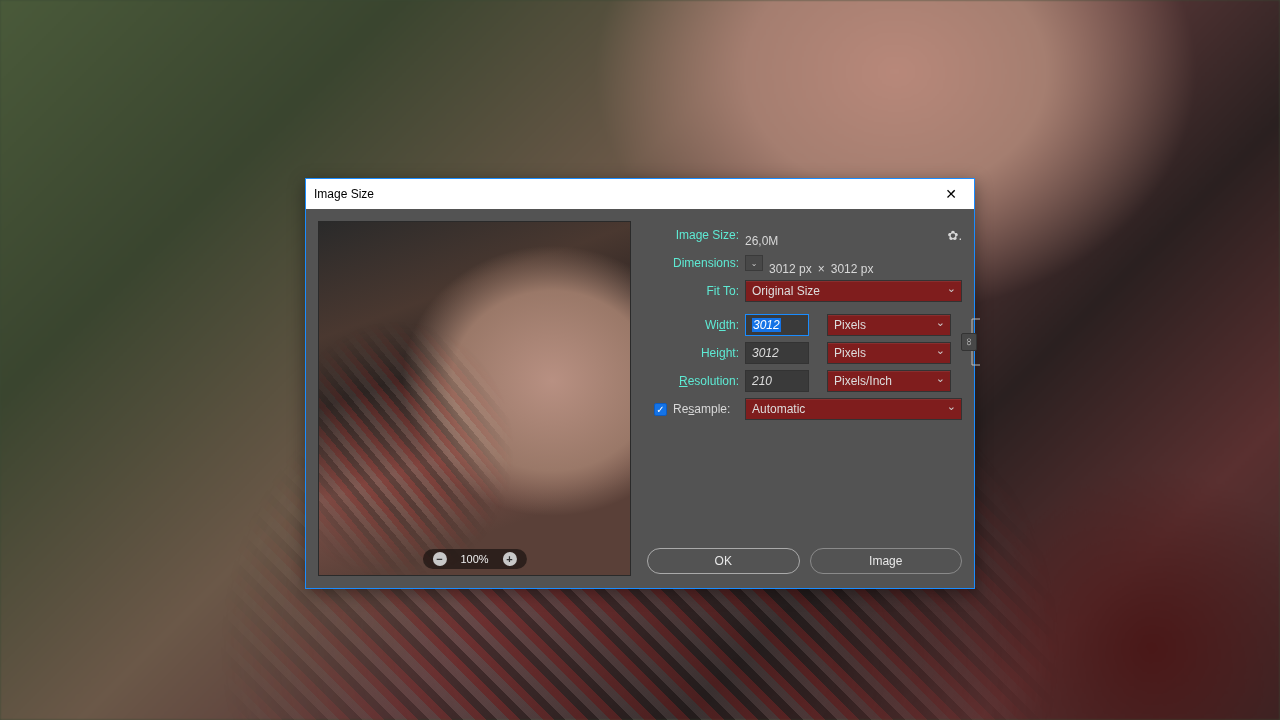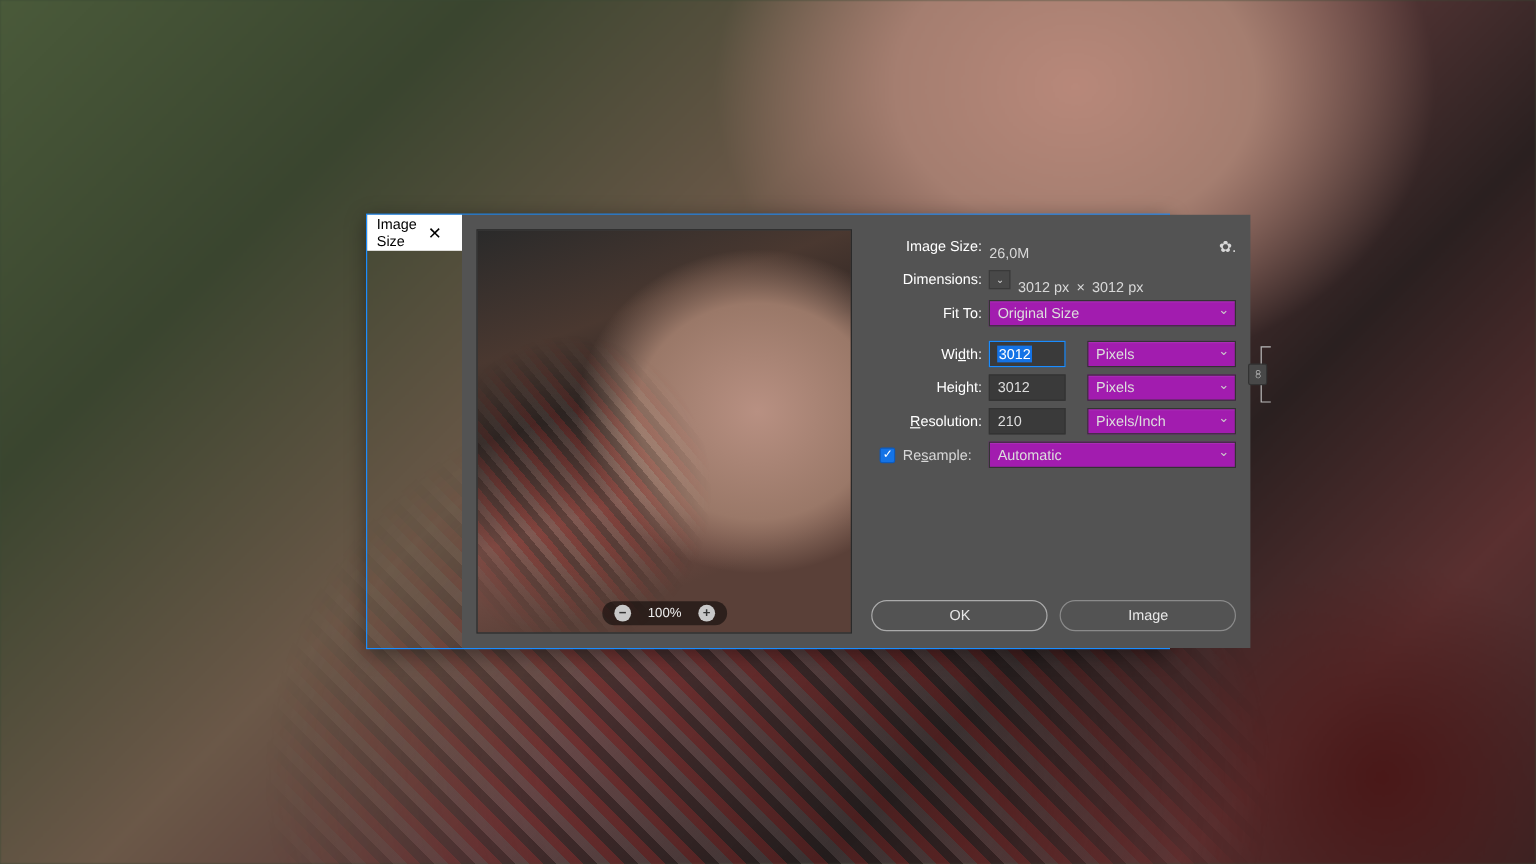--- a/index.html
+++ b/index.html
@@ -31,24 +31,24 @@
       repeating-linear-gradient(45deg, rgba(150,30,30,0.3) 0px, rgba(150,30,30,0.3) 8px, rgba(20,20,20,0.3) 8px, rgba(20,20,20,0.3) 16px, rgba(200,200,200,0.1) 16px, rgba(200,200,200,0.1) 24px);
     mask: radial-gradient(ellipse 600px 500px at 50% 90%, black 30%, transparent 70%);
     -webkit-mask: radial-gradient(ellipse 600px 500px at 50% 90%, black 30%, transparent 70%);
   }
   
   .dialog {
     position: absolute;
     left: 305px;
     top: 178px;
     width: 670px;
-    height: 363px;
+    height: 411px;
     border: 1px solid #1a8cff;
     display: flex;
-    flex-direction: row;
+    flex-direction: column;
     box-shadow: 0 4px 16px rgba(0,0,0,0.4);
   }
   .titlebar {
     background: #fff;
     height: 30px;
     display: flex;
     align-items: center;
     padding: 0 8px;
     color: #000;
     font-size: 12px;
@@ -125,57 +125,57 @@
   .row {
     display: flex;
     align-items: center;
     height: 28px;
     gap: 6px;
   }
   .label {
     width: 92px;
     text-align: right;
     font-size: 12px;
-    color: #ffffff;
+    color: #5eead4;
   }
   .value { font-size: 12px; color: #d8d8d8; margin-top: 12px; }
   .gear {
     margin-left: auto;
     cursor: pointer;
     color: #d8d8d8;
     font-size: 13px;
   }
   .chev {
     width: 18px; height: 16px;
     border: 1px solid #3a3a3a;
     background: #484848;
     display:flex;align-items:center;justify-content:center;
     font-size:8px;color:#ccc;cursor:pointer;
   }
   .select, .input {
-    background: #a21caf;
+    background: #7f1d1d;
     border: 1px solid #333;
     color: #ddd;
     height: 22px;
     padding: 0 6px;
     font-size: 12px;
     display: flex;
     align-items: center;
     position: relative;
   }
   .select { cursor: pointer; box-shadow: inset 0 1px 0 rgba(255,255,255,0.08);}
   .select::after {
     content: "⌄";
     position: absolute;
     right: 5px;
     top: 1px;
     font-size: 11px;
     color: #ccc;
   }
-  .input { background: #3a3a3a; }
+  .input { background: #3a3a3a; font-style: italic; }
   .input.active { border: 1px solid #1a8cff; background:#3a3a3a;}
   .input.active .sel-text {
     background: #1473e6;
     color: #fff;
     padding: 0 1px;
   }
   .link-bracket {
     position: absolute;
     left: 319px;
     top: 96px;

